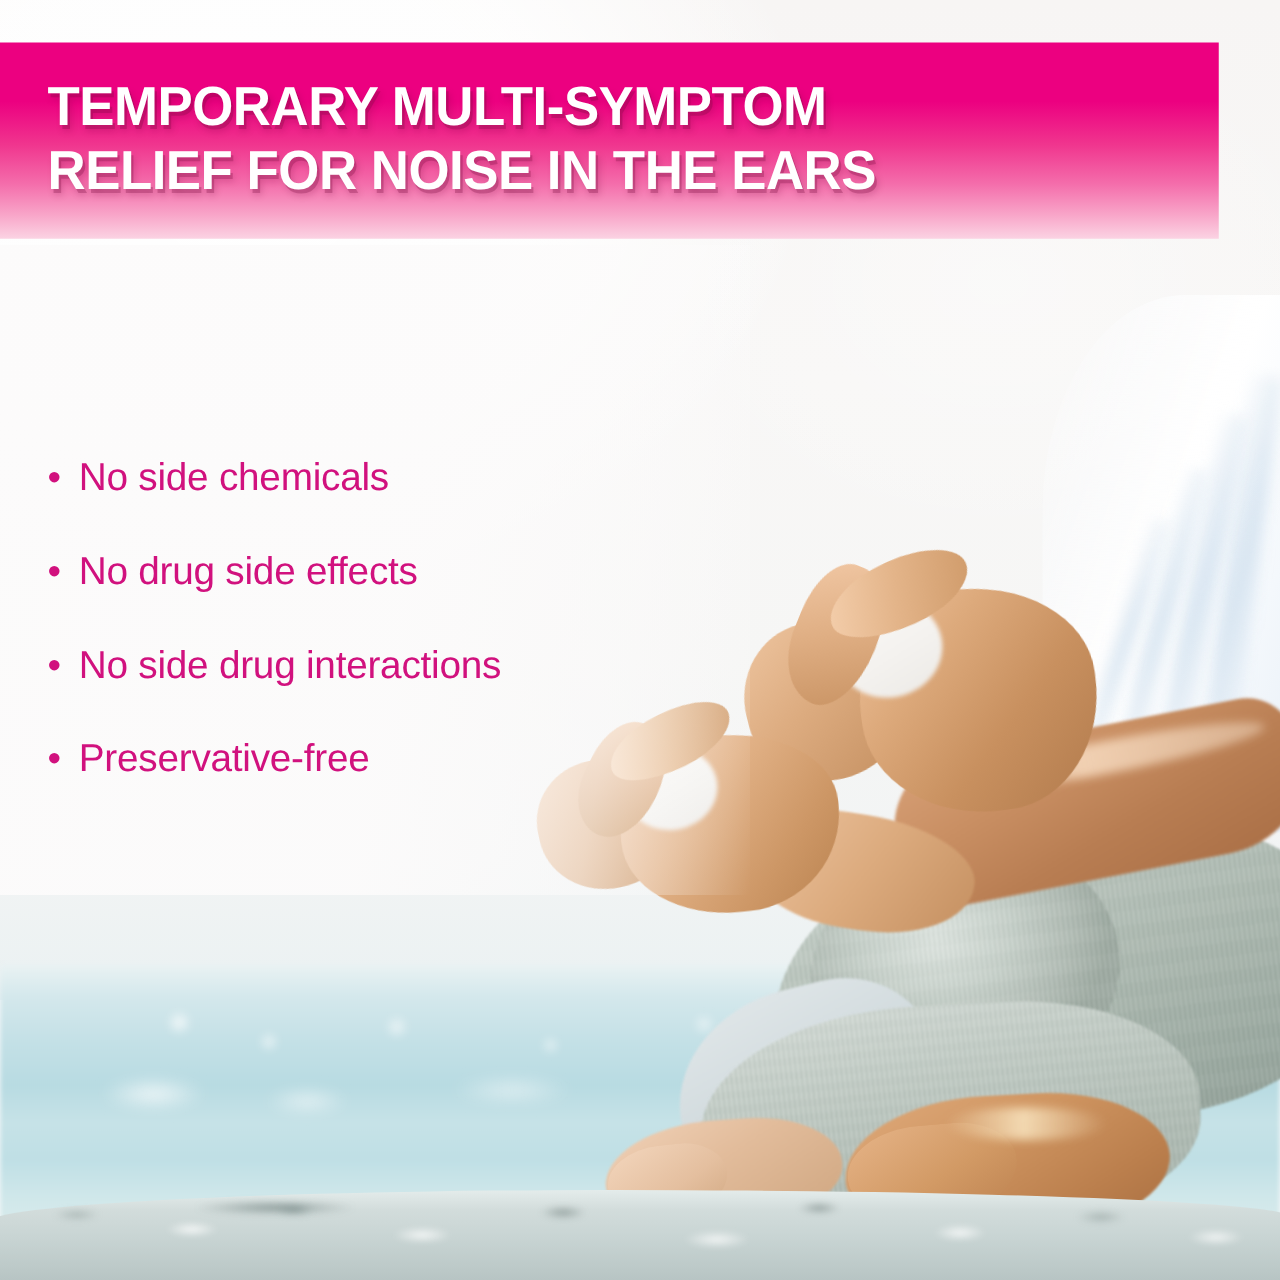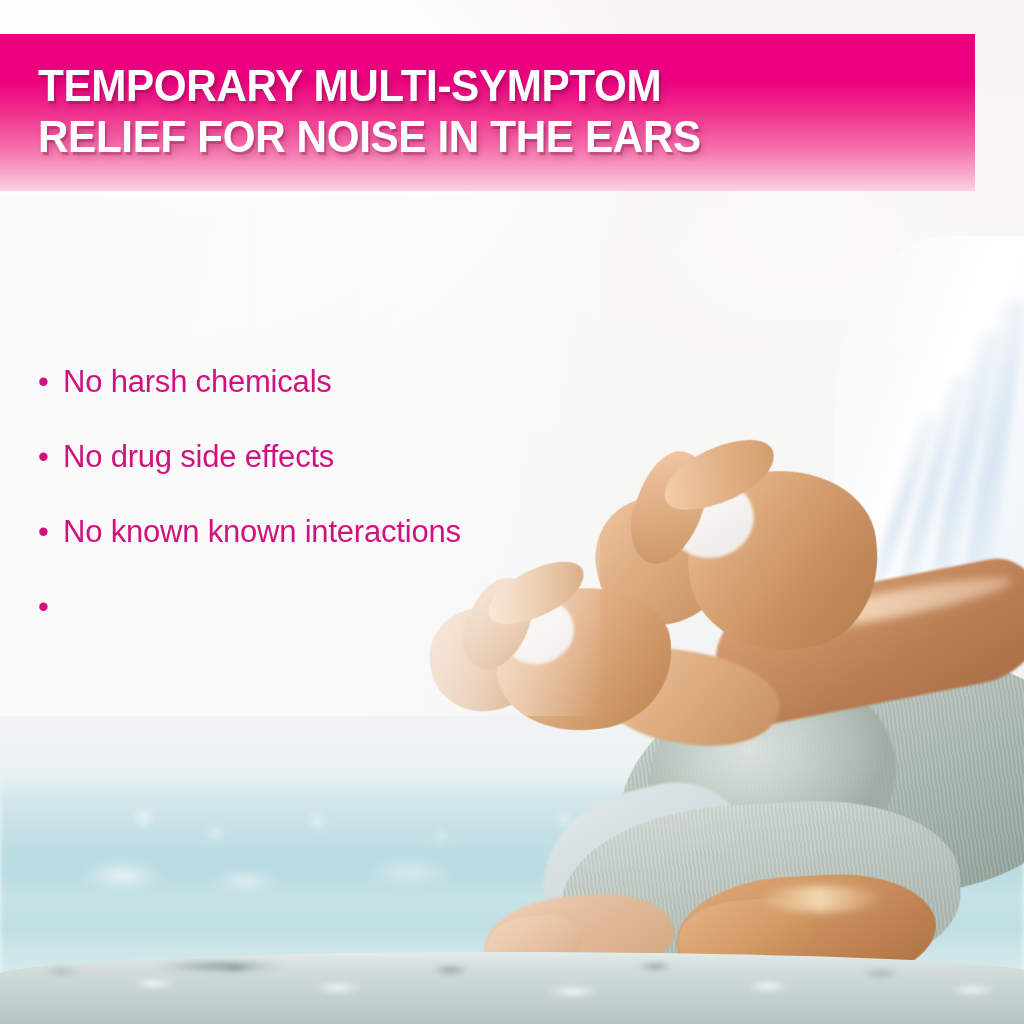--- a/index.html
+++ b/index.html
@@ -476,28 +476,29 @@
   </div>
 
   <div class="banner">
     <h1 class="banner-title">TEMPORARY MULTI-SYMPTOM
 RELIEF FOR NOISE IN THE EARS</h1>
   </div>
 
   <ul class="benefits">
     <li class="benefit-item">
       <span class="benefit-bullet">•</span>
-      <span class="benefit-text">No harsh chemicals</span>
+      <span class="benefit-text">No side chemicals</span>
     </li>
     <li class="benefit-item">
       <span class="benefit-bullet">•</span>
       <span class="benefit-text">No drug side effects</span>
     </li>
     <li class="benefit-item">
       <span class="benefit-bullet">•</span>
-      <span class="benefit-text">No known known interactions</span>
+      <span class="benefit-text">No side drug interactions</span>
     </li>
     <li class="benefit-item">
       <span class="benefit-bullet">•</span>
+      <span class="benefit-text">Preservative-free</span>
     </li>
   </ul>
 
 </div>
 
 </body></html>

